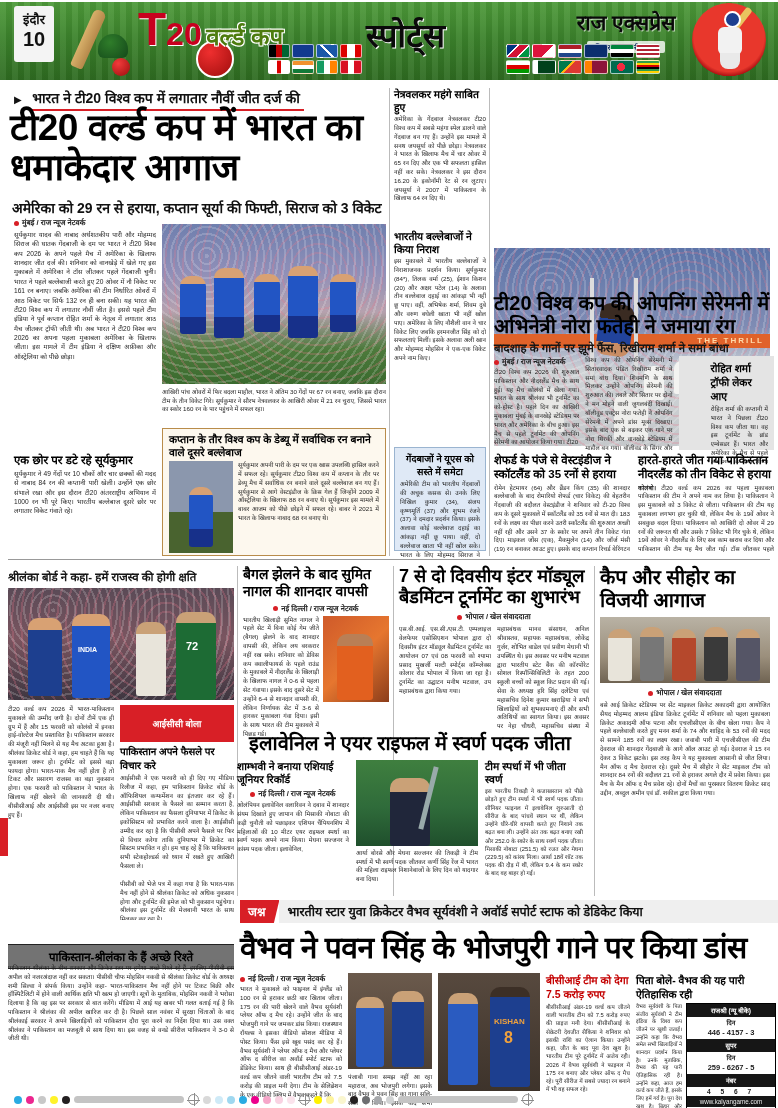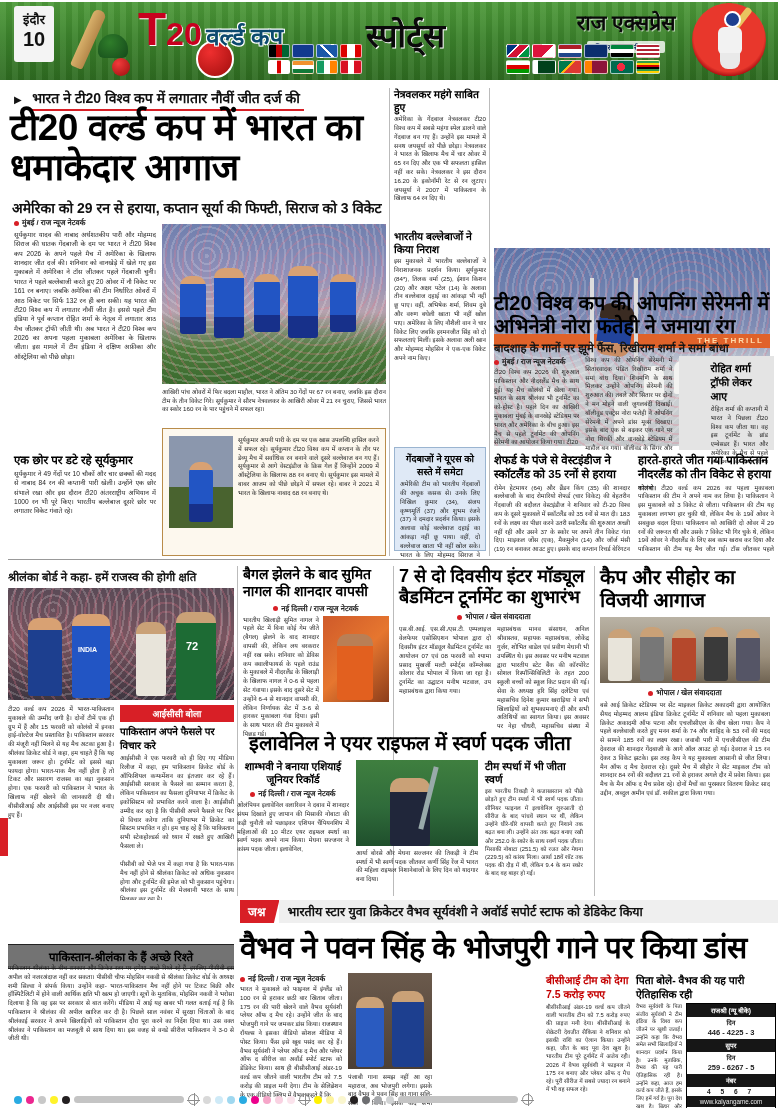--- a/index.html
+++ b/index.html
@@ -19,21 +19,21 @@
     transform:rotate(24deg);border-radius:6px 6px 3px 3px;z-index:2;}
   .helmet{left:98px;top:34px;width:30px;height:24px;background:radial-gradient(circle at 40% 35%,#2f7d2a,#14491a);
     border-radius:15px 15px 6px 6px;z-index:3;}
   .ball1{left:112px;top:58px;width:18px;height:18px;border-radius:50%;
     background:radial-gradient(circle at 35% 30%,#f23b3b,#9c0d0d);z-index:4;}
   .ball2{left:196px;top:40px;width:34px;height:34px;border-radius:50%;
     background:radial-gradient(circle at 35% 30%,#ef2f2f,#a00d0d);border:2px solid #fff;z-index:2;}
   .t20wrap{left:138px;top:2px;z-index:5;white-space:nowrap;}
   .t20T{font-size:46px;font-weight:900;color:#c8001e;text-shadow:1px 1px 0 #fff;}
   .t20N{font-size:32px;font-weight:900;color:#c8001e;text-shadow:1px 1px 0 #fff;}
-  .t20W{font-size:24px;font-weight:900;color:#0c4a6e;
+  .t20W{font-size:24px;font-weight:900;color:#4d7c0f;
     text-shadow:-1px -1px 0 #fff,1px -1px 0 #fff,-1px 1px 0 #fff,1px 1px 0 #fff;}
   .sports{left:366px;top:12px;width:140px;font-size:33px;font-weight:900;color:#0a0a0a;z-index:5;
     text-shadow:1px 1px 0 #fff;}
   .paper{left:556px;top:8px;width:140px;text-align:center;z-index:5;}
   .papername{font-size:21px;font-weight:900;color:#090909;text-shadow:1px 1px 0 rgba(255,255,255,.6);}
   .paperdate{font-size:7.5px;font-weight:bold;color:#102a64;background:#fffc;display:inline-block;
     padding:1px 5px;border-radius:2px;margin-top:2px;}
   .batsman{left:692px;top:3px;width:74px;height:74px;border-radius:50%;z-index:4;
     background:radial-gradient(circle at 50% 45%,#e8372c 0 64%,#b01414 72%,transparent 73%);}
   .batsman .bm-head{position:absolute;left:32px;top:8px;width:13px;height:13px;border-radius:50%;background:#1d3f8f;border:2px solid #fff;}
@@ -60,21 +60,21 @@
   .cap{font-size:6.2px;line-height:1.4;text-align:justify;color:#222;}
   .h-md{font-size:18px;line-height:1.15;font-weight:900;color:#000;}
   .h-md2{font-size:20px;line-height:1.15;font-weight:900;color:#000;}
   .h-sm{font-size:11.5px;line-height:1.2;font-weight:bold;color:#000;}
   .h-xs{font-size:10.5px;line-height:1.2;font-weight:bold;color:#000;}
   .subdeck{font-size:11.5px;font-weight:bold;color:#161616;}
   
   .graybox{background:#e4e4e4;padding:5px 6px;box-sizing:border-box;}
   .bluebox{background:#dfe9f6;border:1px solid #9ab4d0;padding:4px 5px;box-sizing:border-box;}
   .goldbox{background:#fdf8ee;border:1px solid #b98c4a;padding:4px 6px;box-sizing:border-box;}
-  .redtag{background:#d81f26;color:#fff;font-size:9px;font-weight:bold;text-align:center;padding:2px 0;}
+  .redtag{background:#d81f26;color:#fff;font-size:9px;font-weight:bold;text-align:center;padding:12px 0;}
   .banner{background:#737373;border-top:1px solid #222;border-bottom:1px solid #222;
     text-align:center;font-size:11.5px;font-weight:bold;color:#000;padding:4px 0;}
   
   .ph{position:relative;overflow:hidden;background:#9aa4b5;}
   .ph .crowd{position:absolute;inset:0;
     background:linear-gradient(180deg,#6f7fae 0%,#8f8fb8 30%,#b6a1ae 55%,#4d7a3c 78%,#3a6a2e 100%);}
   .ph .crowd:after{content:"";position:absolute;inset:0;
     background:repeating-radial-gradient(circle at 20% 20%,rgba(255,255,255,.18) 0 2px,transparent 2px 7px),
                repeating-radial-gradient(circle at 70% 30%,rgba(230,120,140,.25) 0 2px,transparent 2px 9px);}
   .pl{position:absolute;width:26px;height:58px;border-radius:10px 10px 3px 3px;
@@ -175,20 +175,21 @@
   <div class="abs ph" style="left:162px;top:224px;width:224px;height:160px;">
     <div class="crowd"></div>
     <div class="pl" style="left:18px;top:52px;"></div>
     <div class="pl" style="left:52px;top:44px;width:30px;height:70px;"></div>
     <div class="pl" style="left:92px;top:50px;"></div>
     <div class="pl" style="left:126px;top:42px;width:30px;height:72px;"></div>
     <div class="pl" style="left:168px;top:50px;"></div>
   </div>
   <div class="abs cap" style="left:162px;top:388px;width:224px;height:36px;">आखिरी पांच ओवरों में फिर बदला माहौल, भारत ने अंतिम 30 गेंदों पर 67 रन बनाए, जबकि इस दौरान टीम के तीन विकेट गिरे। सूर्यकुमार ने सौरभ नेत्रवलकर के आखिरी ओवर में 21 रन चुराए, जिससे भारत का स्कोर 160 रन के पार पहुंचने में सफल रहा।</div>
   <div class="abs goldbox" style="left:162px;top:428px;width:224px;height:128px;">
+    <div class="h-xs">कप्तान के तौर विश्व कप के डेब्यू में सर्वाधिक रन बनाने वाले दूसरे बल्लेबाज</div>
     <div style="display:flex;gap:5px;margin-top:3px;">
       <div class="ph" style="width:64px;height:92px;flex:none;background:linear-gradient(180deg,#8b97ad 55%,#49632f 55%);">
         <div class="pl" style="left:20px;top:26px;width:24px;height:60px;"></div>
       </div>
       <div class="bt2" style="height:94px;">सूर्यकुमार अपनी पारी के दम पर एक खास उपलब्धि हासिल करने में सफल रहे। सूर्यकुमार टी20 विश्व कप में कप्तान के तौर पर डेब्यू मैच में सर्वाधिक रन बनाने वाले दूसरे बल्लेबाज बन गए हैं। सूर्यकुमार से आगे वेस्टइंडीज के क्रिस गेल हैं जिन्होंने 2009 में ऑस्ट्रेलिया के खिलाफ 88 रन बनाए थे। सूर्यकुमार इस मामले में बाबर आजम को पीछे छोड़ने में सफल रहे। बाबर ने 2021 में भारत के खिलाफ नाबाद 68 रन बनाए थे।</div>
     </div>
   </div>
 
   <div class="abs vrule" style="left:389px;top:88px;height:468px;"></div>
 
@@ -307,21 +308,21 @@
     <div class="byline" style="text-align:center;margin:4px 0;"><span class="dot"></span><span>भोपाल / खेल संवाददाता</span></div>
     <div class="bt2" style="height:180px;">बसे आई क्रिकेट स्टेडियम पर सेंट माइकल क्रिकेट अकादमी द्वारा आयोजित सैयद मोहम्मद आलम इंडिया क्रिकेट टूर्नामेंट में शनिवार को पहला मुकाबला क्रिकेट अकादमी ऑफ पटना और एचजीसीएल के बीच खेला गया। कैप ने पहले बल्लेबाजी करते हुए मनन शर्मा के 74 और शाहिद के 53 रनों की मदद से सामने 185 रनों का लक्ष्य रखा। जवाबी पारी में एचजीसीएल की टीम देवराज की शानदार गेंदबाजी के आगे ऑल आउट हो गई। देवराज ने 15 रन देकर 3 विकेट झटके। इस तरह कैप ने यह मुकाबला आसानी से जीत लिया। मैन ऑफ द मैच देवराज रहे। दूसरे मैच में सीहोर ने सेंट माइकल टीम को शानदार 84 रनों की बदौलत 21 रनों से हराकर अगले दौर में प्रवेश किया। इस मैच के मैन ऑफ द मैच प्रवेश रहे। दोनों मैचों का पुरस्कार वितरण क्रिकेट साद उद्दीन, अब्दुल अमीन एवं डॉ. शकील द्वारा किया गया।</div>
   </div>
 
   <div class="abs" style="left:0;top:818px;width:8px;height:38px;background:#d81f26;"></div>
 
   <div class="abs" style="left:237px;top:732px;width:346px;">
     <div class="h-md2" style="text-align:center;">इलावेनिल ने एयर राइफल में स्वर्ण पदक जीता</div>
     <div style="display:flex;gap:7px;margin-top:5px;">
       <div style="width:112px;">
-        <div class="h-xs" style="text-align:center;">शाम्भवी ने बनाया एशियाई जूनियर रिकॉर्ड</div>
+        <div class="h-xs" style="text-align:left;">शाम्भवी ने बनाया एशियाई जूनियर रिकॉर्ड</div>
         <div class="byline" style="text-align:center;margin:3px 0;"><span class="dot"></span><span></span><span>नई दिल्ली / राज न्यूज नेटवर्क</span></div>
         <div class="bt2" style="height:96px;">ओलंपियन इलावेनिल वलारिवन ने दबाव में शानदार संयम दिखाते हुए जापान की मिसाकी नोबाटा की कड़ी चुनौती को पछाड़कर एशियन चैंपियनशिप में महिलाओं की 10 मीटर एयर राइफल स्पर्धा का स्वर्ण पदक अपने नाम किया। मेघना सज्जनर ने कांस्य पदक जीता। इलावेनिल,</div>
       </div>
       <div style="width:122px;">
         <div class="ph" style="width:122px;height:86px;background:linear-gradient(180deg,#3f7f3f 0%,#2f6b3a 55%,#1f4f2c 100%);">
           <div class="pl" style="left:34px;top:18px;width:40px;height:68px;background:linear-gradient(180deg,#caa177 0 20%,#20263a 20% 100%);"></div>
           <div style="position:absolute;left:70px;top:6px;width:5px;height:64px;background:#9aa;transform:rotate(14deg);"></div>
         </div>
         <div class="cap" style="margin-top:3px;height:52px;">आर्या बोरसे और मेघना सज्जनर की तिकड़ी ने टीम स्पर्धा में भी स्वर्ण पदक जीतकर कर्णी सिंह रेंज में भारत की महिला राइफल निशानेबाजों के लिए दिन को यादगार बना दिया।</div>
       </div>
@@ -344,34 +345,40 @@
     <div style="position:relative;height:138px;margin-top:6px;">
       <div style="position:absolute;left:0;width:102px;">
         <div class="byline"><span class="dot"></span><span>नई दिल्ली / राज न्यूज नेटवर्क</span></div>
         <div class="bt2" style="height:122px;margin-top:2px;">भारत ने मुकाबले को फाइनल में इंग्लैंड को 100 रन से हराकर छठी बार खिताब जीता। 175 रन की पारी खेलने वाले वैभव सूर्यवंशी प्लेयर ऑफ द मैच रहे। उन्होंने जीत के बाद भोजपुरी गाने पर जमकर डांस किया। राजस्थान रॉयल्स ने इसका वीडियो सोशल मीडिया में पोस्ट किया। फैंस इसे खूब पसंद कर रहे हैं। वैभव सूर्यवंशी ने प्लेयर ऑफ द मैच और प्लेयर ऑफ द सीरीज का अवॉर्ड स्पोर्ट स्टाफ को डेडिकेट किया। साथ ही बीसीसीआई अंडर-19 वर्ल्ड कप जीतने वाली भारतीय टीम को 7.5 करोड़ की प्राइज मनी देगा। टीम के सेलिब्रेशन के एक वीडियो क्लिप में वैभव कहते हैं कि</div>
       </div>
       <div class="ph" style="position:absolute;left:108px;width:84px;height:96px;background:linear-gradient(180deg,#6b5a4c 0%,#4c3f35 100%);">
         <div class="pl" style="left:8px;top:24px;width:28px;height:70px;background:linear-gradient(180deg,#caa177 0 16%,#2a5bc0 16% 100%);"></div>
         <div class="pl" style="left:44px;top:18px;width:32px;height:76px;background:linear-gradient(180deg,#caa177 0 14%,#1d3f8f 14% 100%);"></div>
       </div>
       <div class="cap" style="position:absolute;left:108px;top:100px;width:84px;height:36px;">पंजाबी गाना समझ नहीं आ रहा महाराज, अब भोजपुरी लगेगा। इसके बाद वैभव ने पवन सिंह का गाना सलि-सलि पे किया। इसके बाद सभी खिलाड़ी पवन सिंह के भोजपुरी गाने पर डांस करने लगे। आखिरी में वैभव कहते हैं कि अब मेरी तरफ से आज के लिए इतना ही काफी है। राजस्थान रॉयल्स ने डांस की वीडियो क्लिप पर कमेंट भी किया और लिखा कि एक बिहारी सब पर भारी।</div>
+      <div class="ph" style="position:absolute;left:198px;width:102px;height:118px;background:linear-gradient(180deg,#57493e 0%,#3d332b 100%);">
+        <div class="pl" style="left:10px;top:20px;width:30px;height:92px;background:linear-gradient(180deg,#caa177 0 12%,#2a5bc0 12% 100%);"></div>
+        <div class="pl" style="left:52px;top:14px;width:40px;height:100px;background:linear-gradient(180deg,#3c2f26 0 10%,#1d3f8f 10% 100%);"></div>
+        <span class="jersey" style="left:56px;top:44px;font-size:8px;color:#f0a13c;">KISHAN</span>
+        <span class="jersey" style="left:66px;top:56px;font-size:16px;color:#f0a13c;">8</span>
+      </div>
       <div style="position:absolute;left:306px;width:84px;">
         <div style="font-size:10.5px;font-weight:bold;color:#c40000;text-align:left;">बीसीआई टीम को देगा 7.5 करोड़ रुपए</div>
         <div class="bt2" style="height:112px;margin-top:2px;font-size:5.8px;">बीसीसीआई अंडर-19 वर्ल्ड कप जीतने वाली भारतीय टीम को 7.5 करोड़ रुपए की प्राइज मनी देगा। बीसीसीआई के सेक्रेटरी देवजीत सैकिया ने शनिवार को इसकी राशि का ऐलान किया। उन्होंने कहा, जीत के बाद पूरा देश खुश है। भारतीय टीम पूरे टूर्नामेंट में अजेय रही। 2026 में वैभव सूर्यवंशी ने फाइनल में 175 रन बनाए और प्लेयर ऑफ द मैच रहे। पूरी सीरीज में सबसे ज्यादा रन बनाने में भी वह सफल रहे।</div>
       </div>
       <div style="position:absolute;left:396px;width:142px;">
         <div style="font-size:10.5px;font-weight:bold;color:#000;">पिता बोले- वैभव की यह पारी ऐतिहासिक रही</div>
         <div style="display:flex;gap:4px;margin-top:2px;">
           <div class="bt2" style="width:46px;height:110px;font-size:5.4px;">वैभव सूर्यवंशी के पिता संजीव सूर्यवंशी ने टीम इंडिया के विश्व कप जीतने पर खुशी जताई। उन्होंने कहा कि वैभव समेत सभी खिलाड़ियों ने शानदार प्रदर्शन किया है। उनके मुताबिक, वैभव की यह पारी ऐतिहासिक रही है। उन्होंने कहा, आज हम वर्ल्ड कप जीते हैं, इसके लिए हमें गर्व है। पूरा देश खुश है। बिहार और देशवासियों का आशीर्वाद हमेशा उसके साथ रहा है।</div>
           <div class="rtab" style="width:88px;height:104px;">
             <div class="rt-bar">राजश्री (न्यू बीके)</div>
             <div class="rt-lab">दिन</div>
             <div class="rt-val">
                 <span>446 - 4</span>
-                <span>225 - 3</span>
+                <span>157 - 3</span>
               </div>
             <div class="rt-bar">सुपर</div>
             <div class="rt-lab">दिन</div>
             <div class="rt-val">
                 <span>259 - 6</span>
                 <span>267 - 5</span>
               </div>
             <div class="rt-bar">नंबर</div>
             <div class="rt-lab" style="letter-spacing:4px;">4    5    6    7</div>
             <div class="rt-site">www.kalyangame.com</div>

